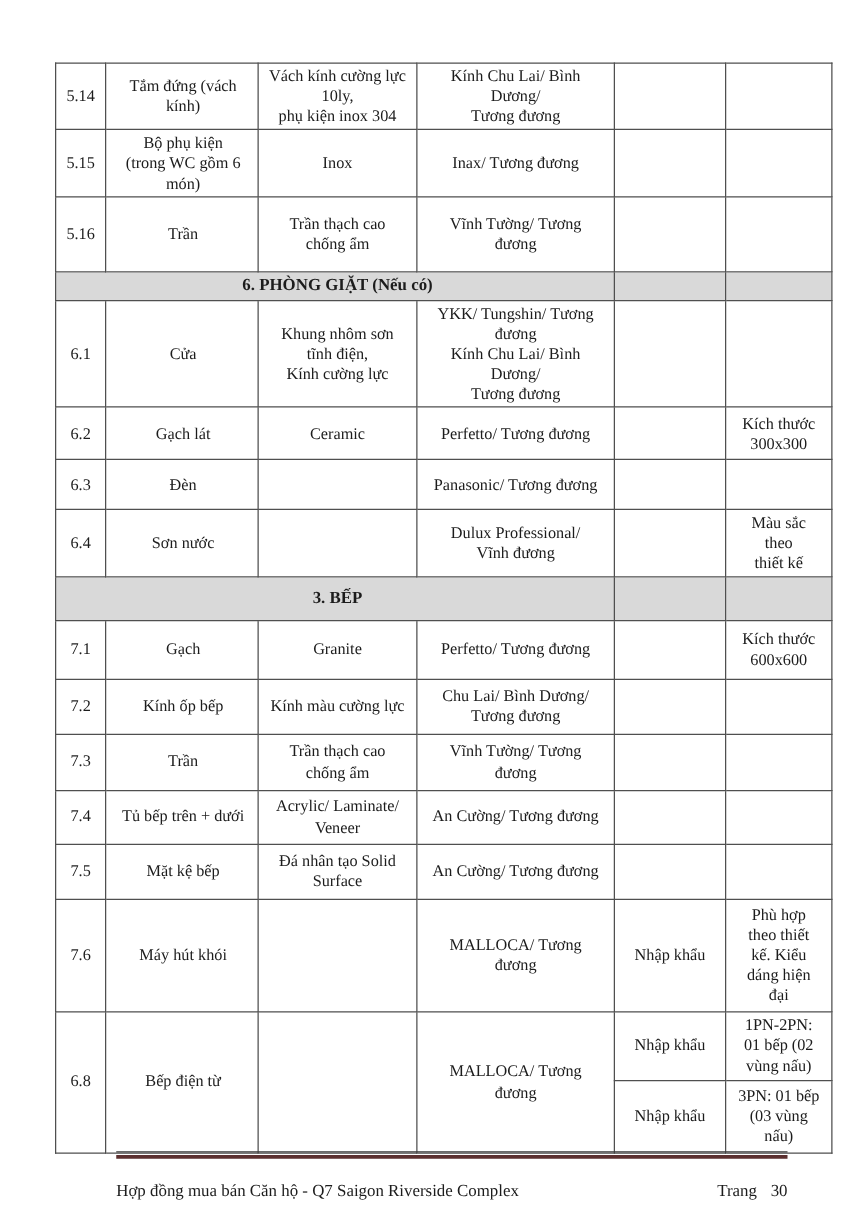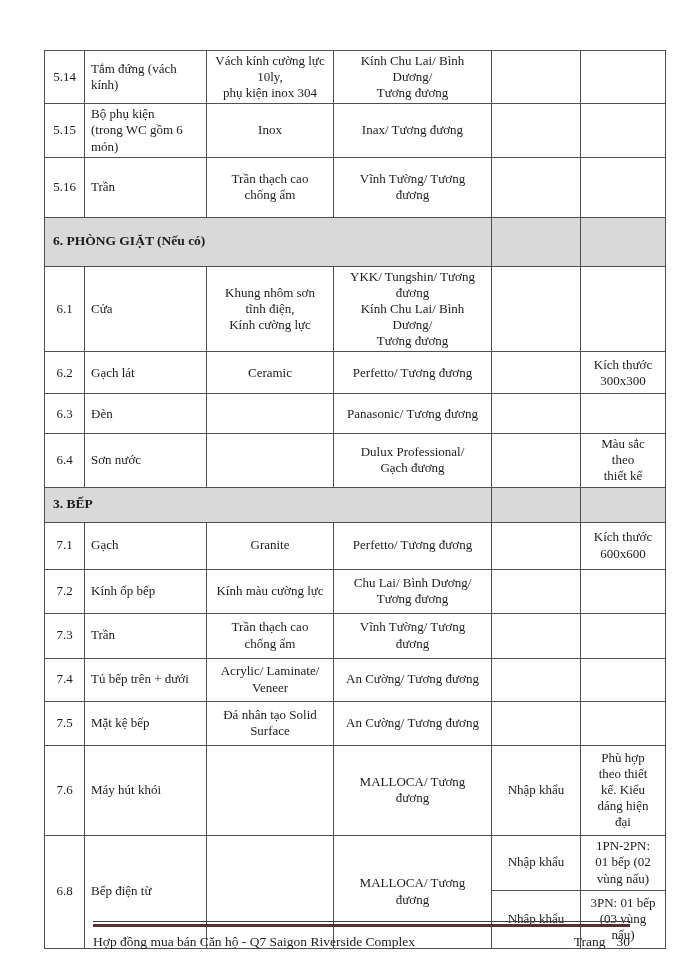--- a/index.html
+++ b/index.html
@@ -32,21 +32,21 @@
     border: 1px solid var(--table-border, #4f4f4f);
     font-size: 13px;
     line-height: 1.24;
     text-align: center;
     vertical-align: middle;
     padding: 2px 4px;
     white-space: pre-line;
     overflow: hidden;
   }
   table.spec-table td.align-left {
-    text-align: left;
+    text-align: center;
     padding-left: 6px;
   }
   table.spec-table td.gray {
     background: var(--section-bg, #d9d9d9);
   }
   table.spec-table td.bold {
     font-weight: bold;
     font-size: 13.5px;
     padding-left: 8px;
   }
@@ -59,21 +59,21 @@
   .rule-thin {
     height: 0;
     border-top: 1px solid var(--footer-rule-thin, #3a3a3a);
   }
   .rule-thick {
     margin-top: 2px;
     height: 3px;
     background: var(--footer-rule-thick, #5b2f2f);
   }
   .footer-text {
-    margin-top: 7px;
+    margin-top: 18px;
     display: flex;
     justify-content: space-between;
     align-items: flex-start;
     font-size: 13.5px;
   }
   .footer-page span { display: inline-block; }
   .footer-page .page-num { margin-left: 11px; }
 </style>
 </head>
 <body>
@@ -117,21 +117,21 @@
           <tr style="height: 60px;">
             <td>5.16</td>
             <td class="align-left">Trần</td>
             <td>Trần thạch cao
 chống ẩm</td>
             <td>Vĩnh Tường/ Tương
 đương</td>
             <td></td>
             <td></td>
           </tr>
-          <tr style="height: 49px;">
+          <tr style="height: 23px;">
             <td colspan="4" class="align-left bold gray">6. PHÒNG GIẶT (Nếu có)</td>
             <td class="gray"></td>
             <td class="gray"></td>
           </tr>
           <tr style="height: 81px;">
             <td>6.1</td>
             <td class="align-left">Cửa</td>
             <td>Khung nhôm sơn
 tĩnh điện,
 Kính cường lực</td>
@@ -158,21 +158,21 @@
             <td></td>
             <td>Panasonic/ Tương đương</td>
             <td></td>
             <td></td>
           </tr>
           <tr style="height: 48px;">
             <td>6.4</td>
             <td class="align-left">Sơn nước</td>
             <td></td>
             <td>Dulux Professional/
-Gạch đương</td>
+Vĩnh đương</td>
             <td></td>
             <td>Màu sắc
 theo
 thiết kế</td>
           </tr>
           <tr style="height: 35px;">
             <td colspan="4" class="align-left bold gray">3. BẾP</td>
             <td class="gray"></td>
             <td class="gray"></td>
           </tr>

